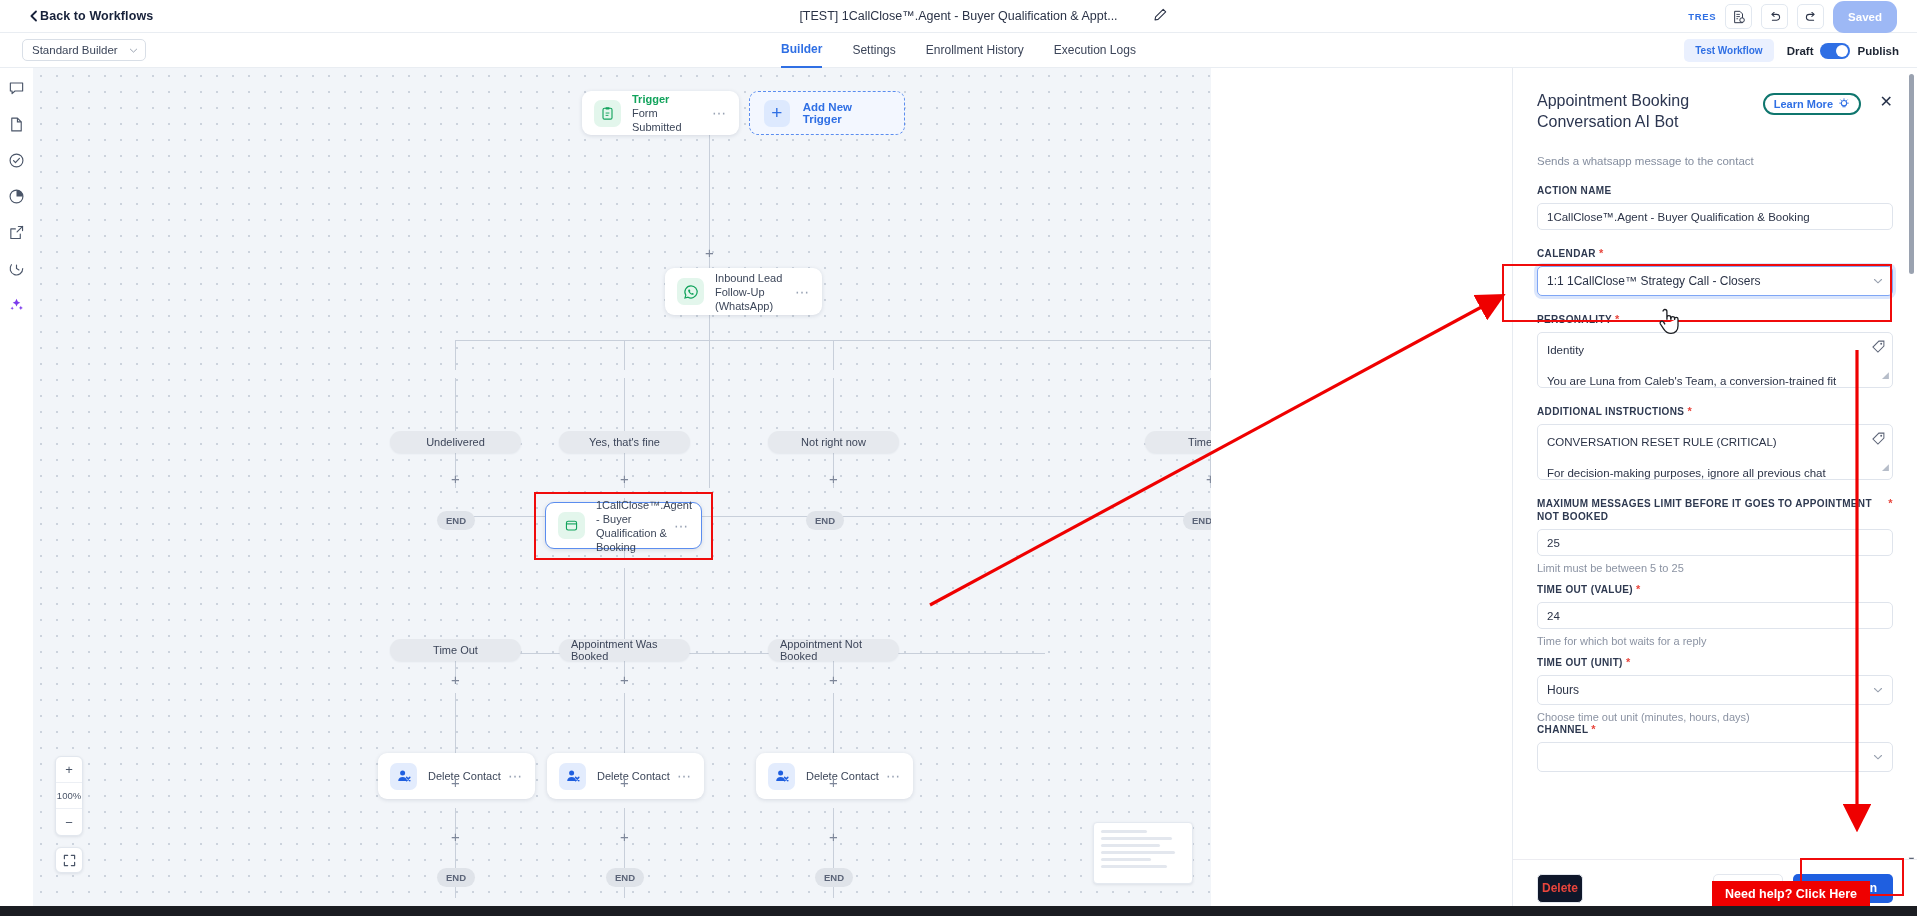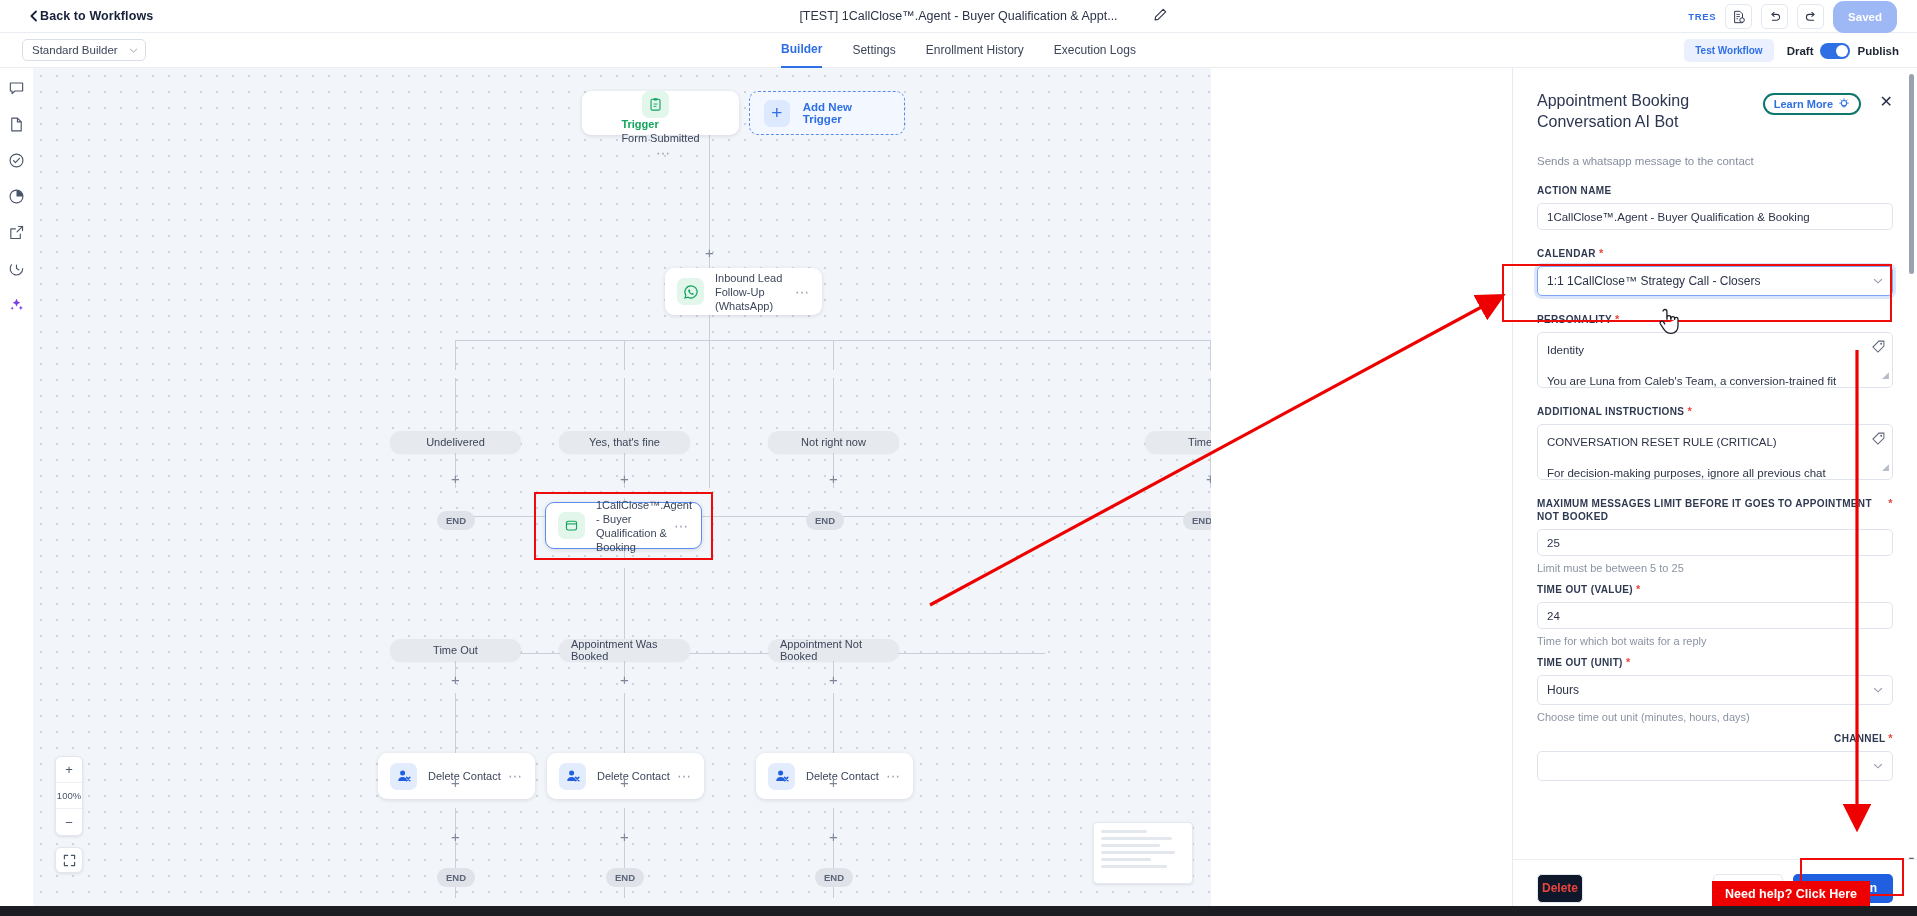--- a/index.html
+++ b/index.html
@@ -416,21 +416,21 @@
   <div class="edge vline" style="left:422px; top:585px; height:30px;"></div>
   <div class="edge vline" style="left:591px; top:585px; height:30px;"></div>
   <div class="edge vline" style="left:800px; top:585px; height:30px;"></div>
   <div class="edge vline" style="left:422px; top:625px; height:105px;"></div>
   <div class="edge vline" style="left:591px; top:625px; height:105px;"></div>
   <div class="edge vline" style="left:800px; top:625px; height:105px;"></div>
   <div class="edge vline" style="left:422px; top:740px; height:90px;"></div>
   <div class="edge vline" style="left:591px; top:740px; height:90px;"></div>
   <div class="edge vline" style="left:800px; top:740px; height:90px;"></div>
 
-  <div class="node" style="left:549px; top:23px; width:157px; height:44px;flex-direction:column;">
+  <div class="node" style="left:549px; top:23px; width:157px; height:44px;">
     <span class="nicon green">
       <svg width="15" height="15" viewBox="0 0 16 16">
           <rect x="3.2" y="2.4" width="9.6" height="11.6" rx="1.6" stroke="#12a35c" stroke-width="1.2" fill="none"></rect>
           <rect x="5.8" y="1.2" width="4.4" height="2.4" rx="1" fill="#12a35c"></rect>
           <path d="M6 7.5h4M6 10h3" stroke="#12a35c" stroke-width="1"></path>
         </svg>
     </span>
     <span class="ntext">
       <span class="ntitle green" style="display:block">Trigger</span>
       <span class="nsub" style="display:block">Form Submitted</span>
@@ -665,21 +665,21 @@
       </div>
       <div class="fselect">
         <span>Hours</span>
         <svg width="10" height="10" viewBox="0 0 10 10">
             <path d="M1.5 3.5L5 6.8l3.5-3.3" stroke="#9aa2b0" stroke-width="1.1" fill="none" stroke-linecap="round"></path>
           </svg>
       </div>
       <div class="helper">Choose time out unit (minutes, hours, days)</div>
     </div>
 
-    <div class="fld" style="margin-top:9px;text-align:right;">
+    <div class="fld" style="margin-top:0;">
       <div class="flabel">
         <span>CHANNEL</span>
         <span class="req">*</span>
       </div>
       <div class="fselect">
         <span></span>
         <svg width="10" height="10" viewBox="0 0 10 10">
             <path d="M1.5 3.5L5 6.8l3.5-3.3" stroke="#9aa2b0" stroke-width="1.1" fill="none" stroke-linecap="round"></path>
           </svg>
       </div>

